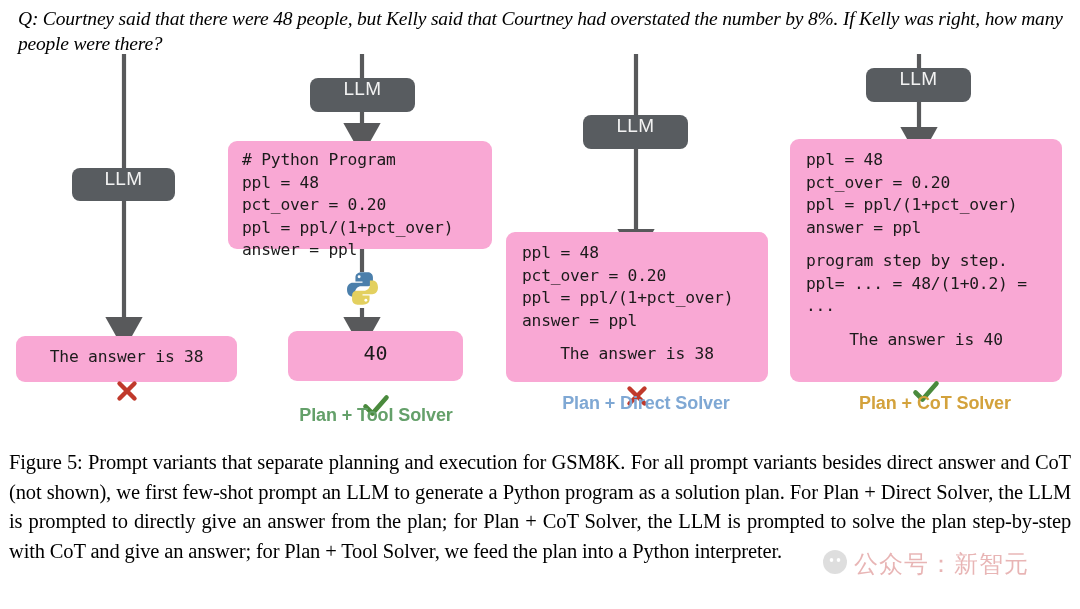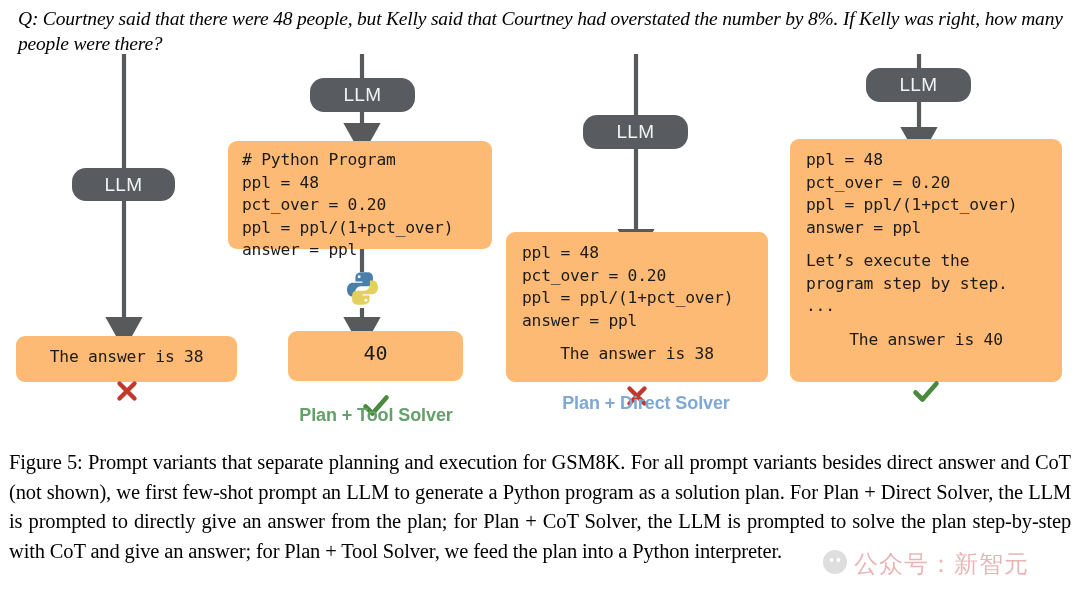--- a/index.html
+++ b/index.html
@@ -42,36 +42,35 @@
   #arrows {
     position: absolute;
     left: 0; top: 0;
     width: 1080px; height: 430px;
   }
 
   
   .llm-pill {
     position: absolute;
     background: #585c60;
-    border-radius: 14px;
+    border-radius: 8px;
     color: #f2f2f2;
     font-family: "Liberation Sans", sans-serif;
     font-size: 19px;
     font-weight: 400;
     display: flex;
-    align-items: center;
     justify-content: center;
     letter-spacing: 0.4px;
     z-index: 3;
   }
 
   
   .gbox {
     position: absolute;
-    background: #fdba74;
+    background: #f9a8d4;
     border-radius: 9px;
     z-index: 2;
     box-sizing: border-box;
   }
   .code {
     font-family: "DejaVu Sans Mono", monospace;
     font-size: 16.3px;
     line-height: 22.5px;
     color: #1b1b1b;
     white-space: pre;
@@ -252,34 +251,35 @@
   <div class="llm-pill" style="left:866px; top:68px; width:105px; height:34px;">
     <span>LLM</span>
   </div>
 
   <div class="gbox" style="left:790px; top:139px; width:272px; height:243px; padding:10px 16px;">
     <div class="code">ppl = 48</div>
     <div class="code">pct_over = 0.20</div>
     <div class="code">ppl = ppl/(1+pct_over)</div>
     <div class="code">answer = ppl</div>
     <div class="blankline"></div>
-    <div class="code">Let’s execute the</div>
     <div class="code">program step by step.</div>
+    <div class="code">ppl= ... = 48/(1+0.2) =</div>
     <div class="code">...</div>
     <div class="blankline"></div>
     <div class="answer-row" style="gap:28px;">
       <span class="code">The answer is 40</span>
       <span class="mark">
         <svg width="28" height="26" viewBox="0 0 28 26">
           <path d="M3.5,13.5 L10.5,20.5 L24.5,4.5" stroke="#4a8a3d" stroke-width="4.6" fill="none" stroke-linecap="round" stroke-linejoin="round"></path>
         </svg>
       </span>
     </div>
   </div>
 
+  <div class="col-label" style="left:840px; top:393px; width:190px; color:#d3a23c;">Plan + CoT Solver</div>
 
 </div>
 
 <div id="caption">Figure 5: Prompt variants that separate planning and execution for GSM8K. For all prompt variants besides direct answer and CoT (not shown), we first few-shot prompt an LLM to generate a Python program as a solution plan.  For Plan + Direct Solver, the LLM is prompted to directly give an answer from the plan; for Plan + CoT Solver, the LLM is prompted to solve the plan step-by-step with CoT and give an answer; for Plan + Tool Solver, we feed the plan into a Python interpreter.</div>
 
 <div id="watermark">
   <span>
     <svg width="26" height="26" viewBox="0 0 26 26">
       <circle cx="13" cy="13" r="12" fill="#9a9a9a"></circle>
       <ellipse cx="9.5" cy="11" rx="1.8" ry="2.1" fill="#ffffff"></ellipse>

